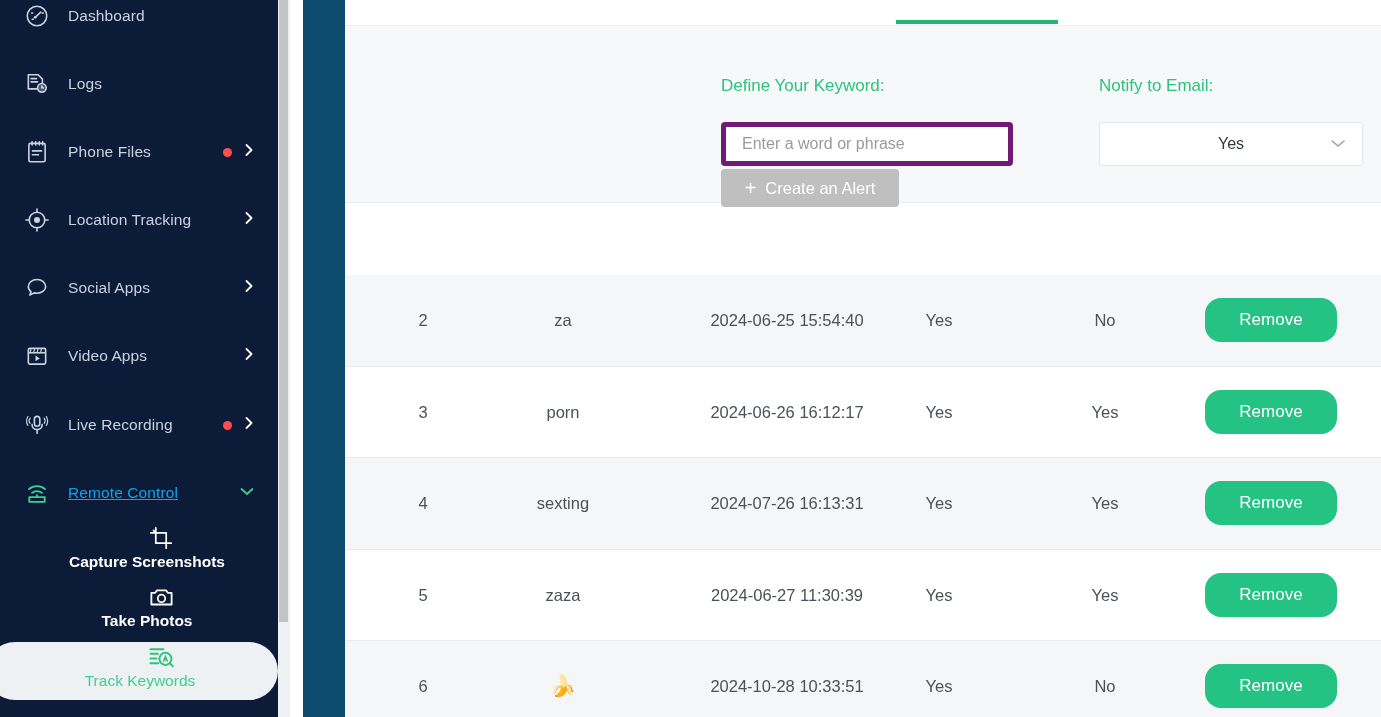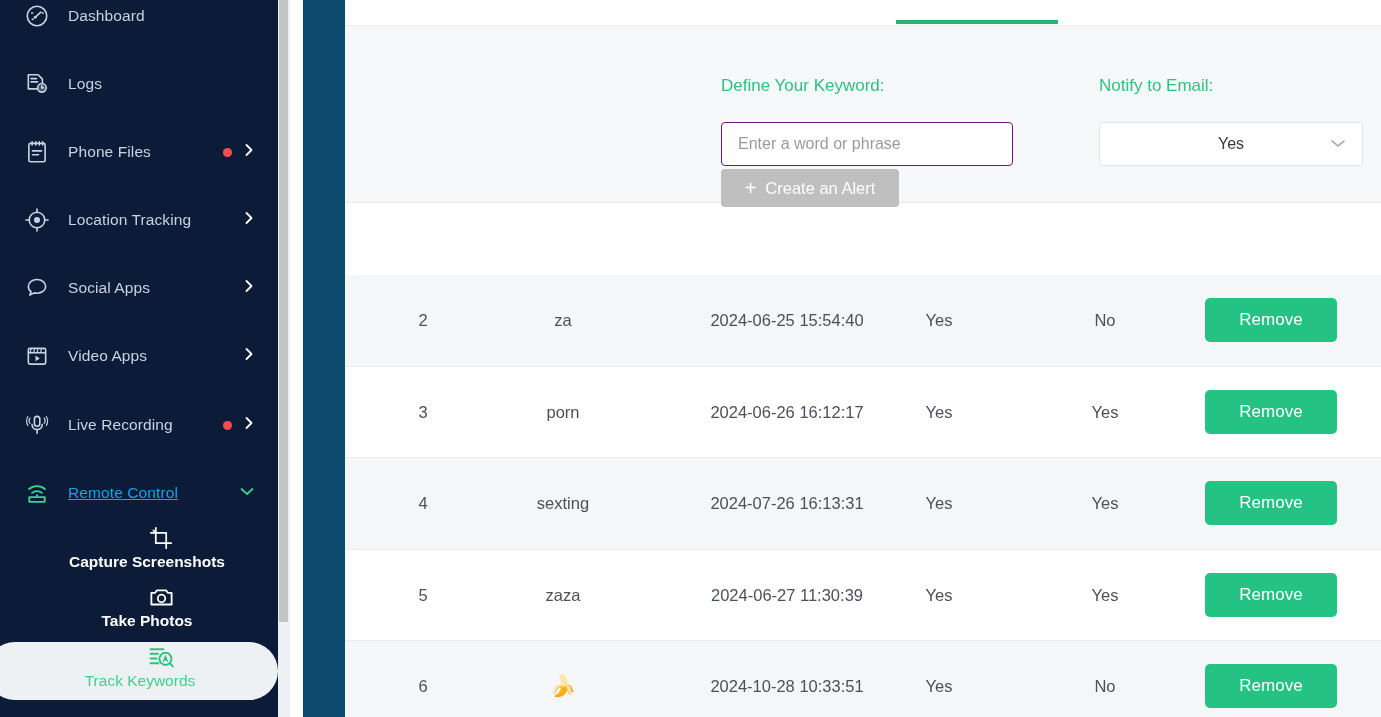--- a/index.html
+++ b/index.html
@@ -114,21 +114,21 @@
   }
   .field { position: absolute; top: 0; }
   .field-label {
     font-size: 17px; color: #2ec27e; white-space: nowrap;
     display: flex; align-items: center; gap: 7px;
   }
 
   .text-input {
     width: 292px; height: 44px;
     background: #ffffff;
-    border: 1px solid #701a75;
+    border: 5px solid #701a75;
     border-radius: 4px;
     font-size: 16px;
     color: #4a4a4a;
     padding: 0 16px;
     font-family: "Liberation Sans", sans-serif;
     outline: none;
   }
   .text-input::placeholder { color: #9a9a9a; }
 
   .select-box {
@@ -187,21 +187,21 @@
   .c-id   { left: 38px;  width: 80px; }
   .c-kw   { left: 158px; width: 120px; }
   .c-date { left: 300px; width: 284px; }
   .c-em   { left: 524px; width: 140px; }
   .c-ss   { left: 690px; width: 140px; }
   .c-kw.emoji { font-size: 21px; }
 
   .remove-btn {
     position: absolute; left: 860px; top: 50%; transform: translateY(-50%);
     width: 132px; height: 44px;
-    background: #24c283; border: none; border-radius: 5px;
+    background: #24c283; border: none; border-radius: 16px;
     color: #ffffff; font-size: 17px;
     cursor: pointer;
     font-family: "Liberation Sans", sans-serif;
   }
 </style>
 </head>
 <body>
 
 <div id="app">
 

